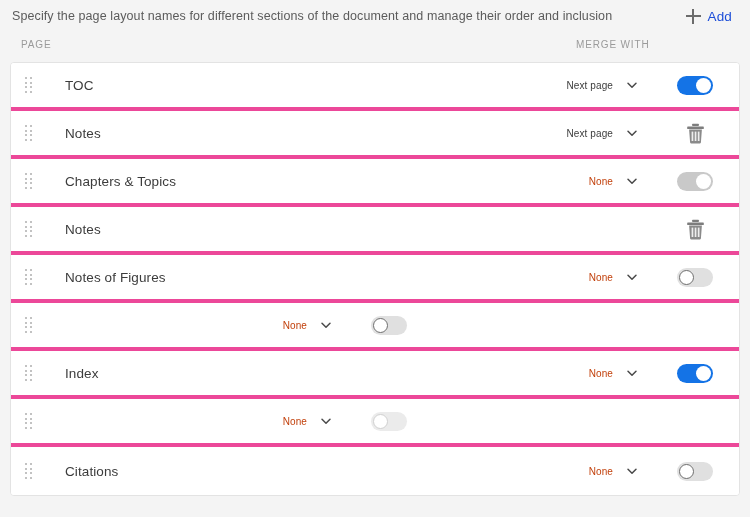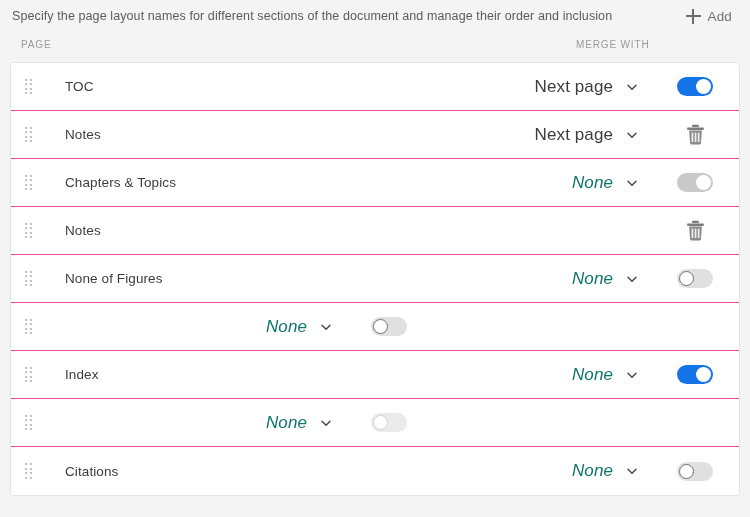--- a/index.html
+++ b/index.html
@@ -64,21 +64,21 @@
     top: 6.5px;
     height: 2px;
   }
   .add-plus::after {
     top: 0; bottom: 0;
     left: 6.5px;
     width: 2px;
   }
   .add-label {
     font-size: 13.5px;
-    color: #737373;
+    color: #1d4ed8;
     letter-spacing: 0.15px;
   }
 
   
   .col-headers {
     position: relative;
     height: 28px;
     padding: 0 12px;
     box-sizing: border-box;
   }
@@ -104,21 +104,21 @@
     border: 1px solid #e3e3e3;
     border-radius: 4px;
     box-sizing: border-box;
     overflow: hidden;
   }
 
   .row {
     display: flex;
     align-items: center;
     height: 48px;
-    border-bottom: 1px solid #ec4899;
+    border-bottom: 4px solid #ec4899;
     box-sizing: border-box;
     background: #ffffff;
     position: relative;
   }
   .row:last-child { border-bottom: none; }
 
   
   .drag-handle {
     width: 34px;
     display: flex;
@@ -157,28 +157,27 @@
     flex: 0 0 auto;
     width: 300px;
     display: flex;
     align-items: center;
     justify-content: flex-end;
     padding-right: 12px;
     box-sizing: border-box;
     cursor: pointer;
   }
   .merge-value {
-    font-size: 17px;
+    font-size: 10px;
     color: #3c3c3c;
     letter-spacing: 0.1px;
     white-space: nowrap;
   }
   .merge-value.none {
-    font-style: italic;
-    color: #0f766e;
+    color: #c2410c;
   }
   .chevron {
     width: 14px;
     height: 14px;
     margin-left: 12px;
     flex: 0 0 auto;
     display: block;
   }
 
   
@@ -396,21 +395,21 @@
             <i></i>
             <i></i>
             <i></i>
             <i></i>
             <i></i>
             <i></i>
             <i></i>
             <i></i>
           </span>
         </div>
-        <div class="page-name">None of Figures</div>
+        <div class="page-name">Notes of Figures</div>
         <div class="merge-cell">
           <span class="merge-value none">None</span>
           <svg class="chevron" viewBox="0 0 14 14">
             <path d="M3 5.2 L7 9.2 L11 5.2" fill="none" stroke="#4a4a4a" stroke-width="1.5" stroke-linecap="round" stroke-linejoin="round"></path>
           </svg>
         </div>
         <div class="action-cell">
           <div class="toggle off">
             <span class="knob"></span>
           </div>

